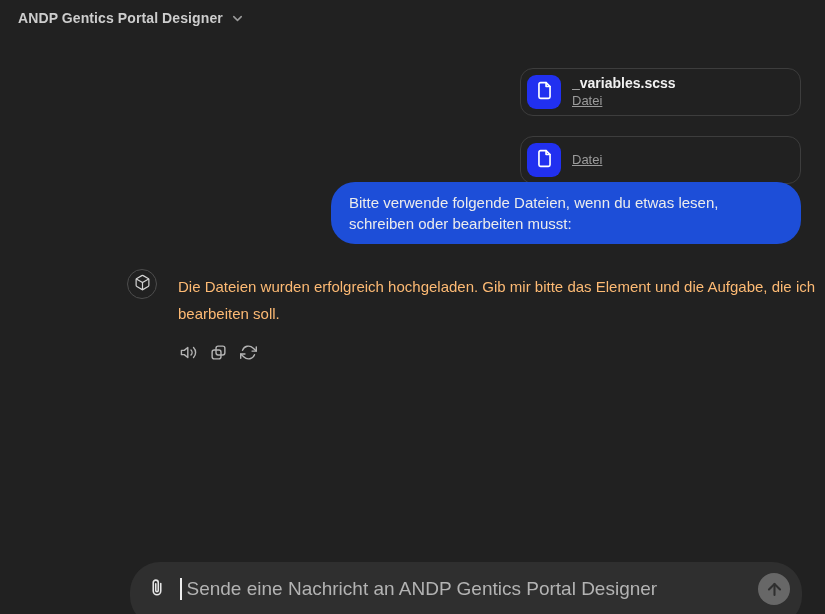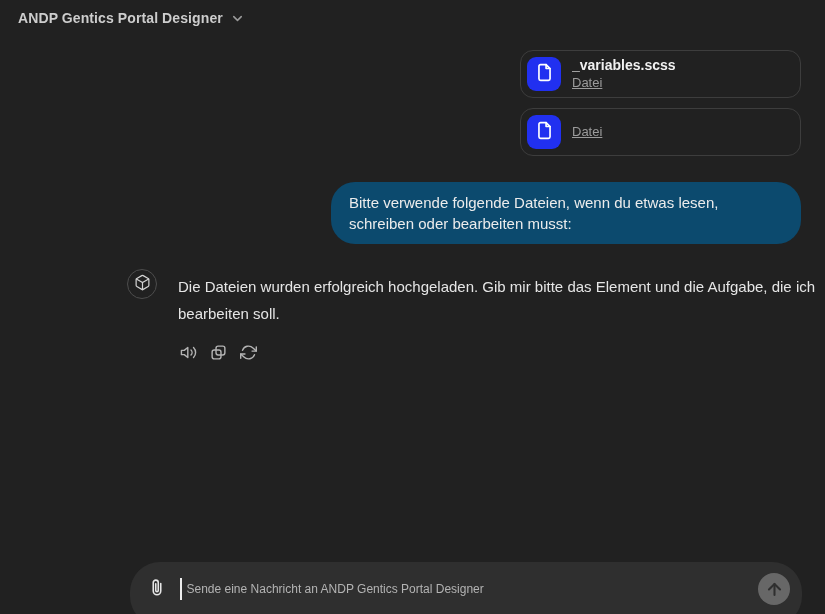--- a/index.html
+++ b/index.html
@@ -34,25 +34,25 @@
   .model-selector .title {
     font-size: 14px;
     font-weight: 700;
     letter-spacing: 0.1px;
   }
   .model-selector svg { display: block; color: #9b9b9b; }
 
   
   .files {
     position: absolute;
-    top: 50px;
+    top: 68px;
     right: 24px;
     display: flex;
     flex-direction: column;
-    gap: 10px;
+    gap: 20px;
     align-items: flex-end;
   }
   .file-card {
     box-sizing: border-box;
     width: 281px;
     height: 48px;
     border: 1px solid #3d3d3d;
     border-radius: 13px;
     background: #212121;
     display: flex;
@@ -89,21 +89,21 @@
     text-decoration: underline;
   }
 
   
   .user-bubble {
     position: absolute;
     top: 182px;
     right: 24px;
     max-width: 470px;
     box-sizing: border-box;
-    background: #0c4a6e;
+    background: #1d4ed8;
     color: #ececec;
     border-radius: 24px;
     padding: 10px 18px;
     font-size: 15px;
     line-height: 21px;
   }
 
   
   .assistant-avatar {
     position: absolute;
@@ -118,21 +118,21 @@
     align-items: center;
     justify-content: center;
     color: #d4d4d4;
     background: #212121;
   }
   .assistant-text {
     position: absolute;
     left: 178px;
     top: 273px;
     width: 640px;
-    color: #e5e5e5;
+    color: #fdba74;
     font-size: 15px;
     line-height: 27px;
   }
 
   
   .message-actions {
     position: absolute;
     left: 177px;
     top: 341px;
     display: flex;
@@ -193,21 +193,21 @@
     flex: 0 0 auto;
   }
   .composer-input {
     flex: 1;
     margin-left: 3px;
     background: transparent;
     border: none;
     outline: none;
     color: #ececec;
     font-family: "Liberation Sans", "DejaVu Sans", sans-serif;
-    font-size: 12px;
+    font-size: 19px;
     min-width: 0;
   }
   .composer-input::placeholder {
     color: #b3b3b3;
     opacity: 1;
   }
   .send-btn {
     width: 32px;
     height: 32px;
     flex: 0 0 32px;

